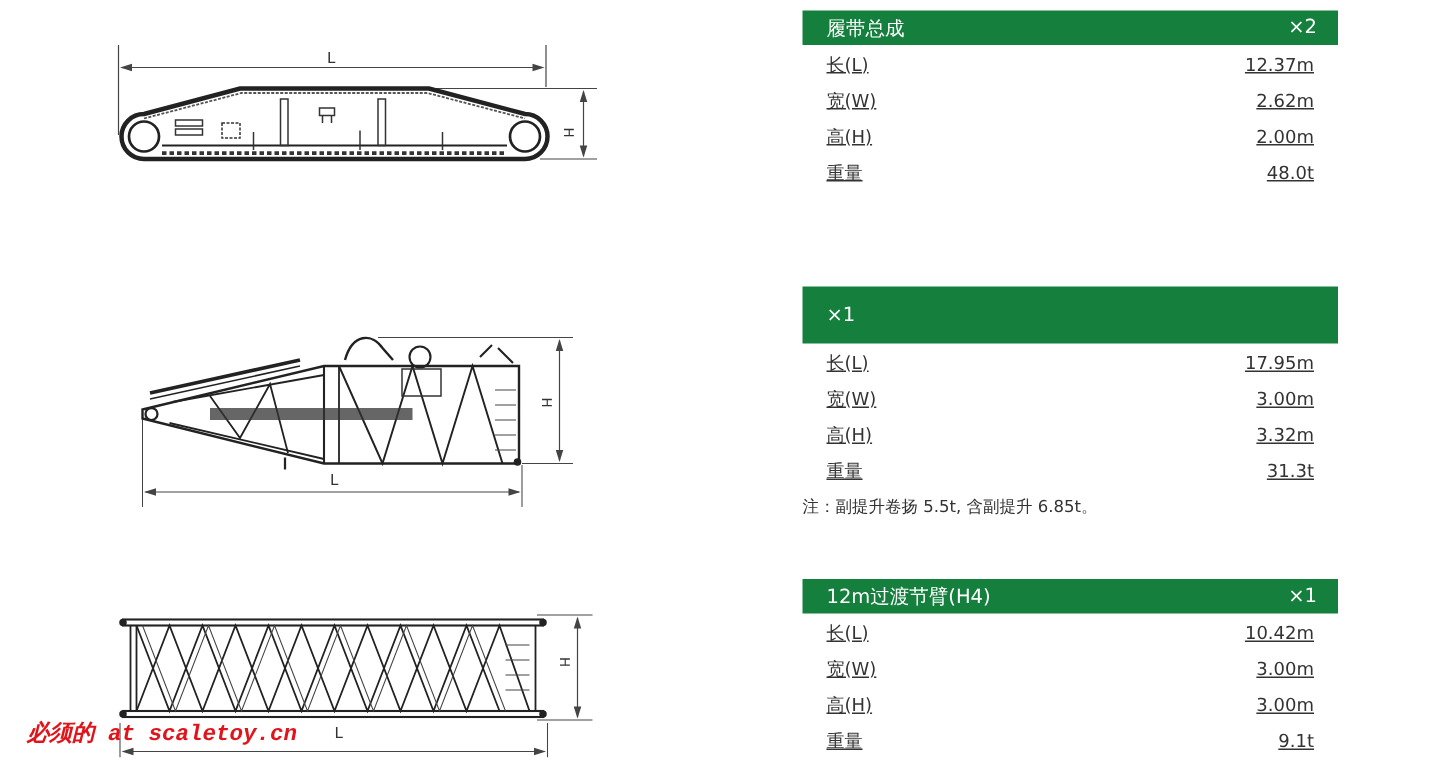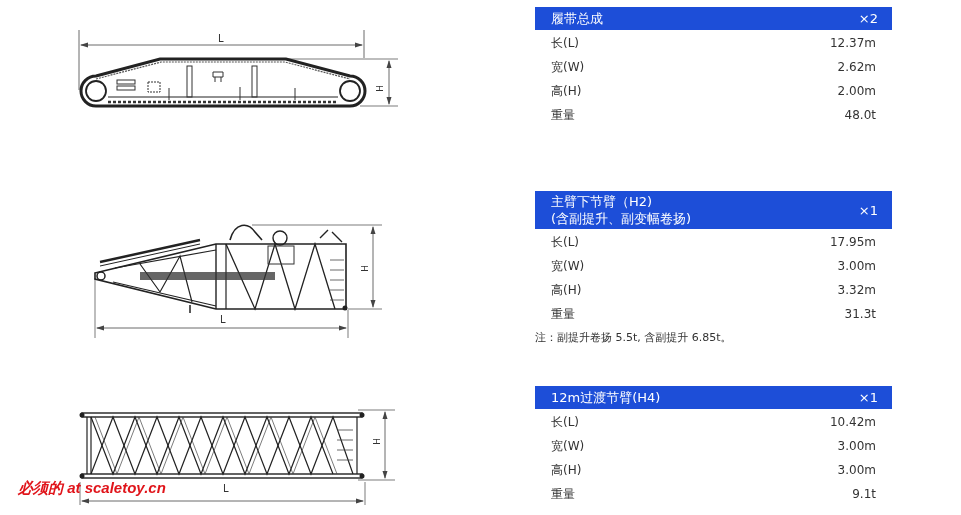--- a/index.html
+++ b/index.html
@@ -1,28 +1,28 @@
 <!DOCTYPE html>
 <html><head>
 <meta charset="utf-8">
 <style>
   html, body { margin:0; padding:0; background:#ffffff; }
   body { width:961px; height:515px; position:relative; overflow:hidden;
          font-family:"DejaVu Sans", "Liberation Sans", sans-serif; color:#333; }
   .drawing { position:absolute; }
   .spec { position:absolute; left:535px; width:357px; }
-  .spec-head { background:#1d4ed8; color:#fff; display:flex; align-items:center;
+  .spec-head { background:#15803d; color:#fff; display:flex; align-items:center;
                justify-content:space-between; padding:0 14px 0 16px; box-sizing:border-box;
                font-size:13px; }
   .spec-head .qty { font-size:13px; }
   .spec-head .title-lines { line-height:17px; }
   .spec-row { display:flex; justify-content:space-between; height:24px; align-items:center;
-              padding:0 16px 0 16px; font-size:12px; color:#333; }
+              padding:0 16px 0 16px; font-size:12px; color:#333;text-decoration:underline; }
   .note { position:absolute; left:535px; top:330px; font-size:11px; color:#333; }
-  .watermark { position:absolute; left:18px; top:479px; font-family:Liberation Sans, sans-serif;
+  .watermark { position:absolute; left:18px; top:479px; font-family:Liberation Mono, monospace;
                font-style:italic; font-weight:bold; color:#e0141a; font-size:15px; white-space:nowrap; }
   svg text { font-family:"DejaVu Sans", sans-serif; }
 </style>
 </head>
 <body>
 
 <svg class="drawing" style="left:60px;top:20px" width="350" height="110" viewBox="0 0 350 110">
 
   <line x1="19" y1="10" x2="19" y2="70" stroke="#444" stroke-width="0.8"></line>
   <line x1="304" y1="10" x2="304" y2="38" stroke="#444" stroke-width="0.8"></line>
@@ -142,24 +142,20 @@
       <span>2.00m</span>
     </div>
   <div class="spec-row">
       <span>重量</span>
       <span>48.0t</span>
     </div>
 </div>
 
 <div class="spec" style="top:191px">
   <div class="spec-head" style="height:38px">
-    <div class="title-lines">
-      <div>主臂下节臂（H2)</div>
-      <div>(含副提升、副变幅卷扬)</div>
-    </div>
     <span class="qty">×1</span>
   </div>
   <div style="height:1px"></div>
   <div class="spec-row">
       <span>长(L)</span>
       <span>17.95m</span>
     </div>
   <div class="spec-row">
       <span>宽(W)</span>
       <span>3.00m</span>

